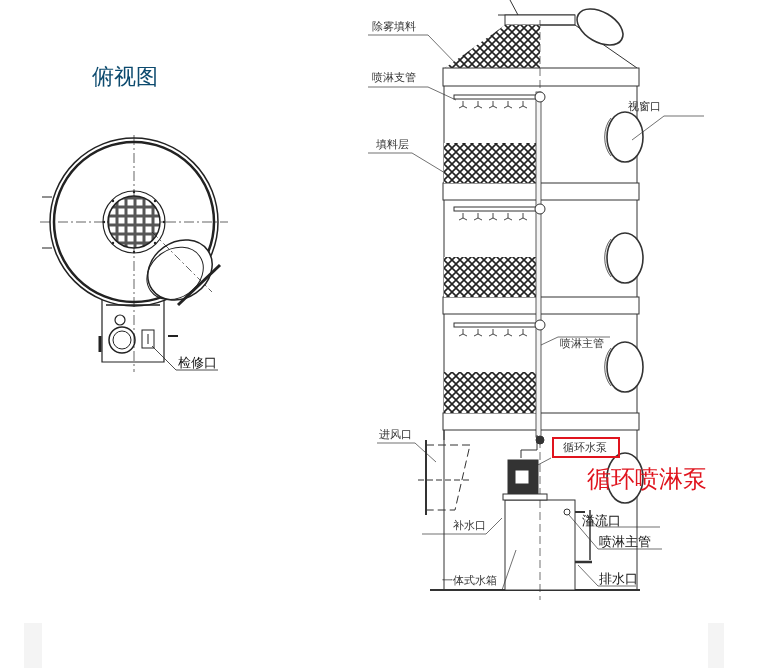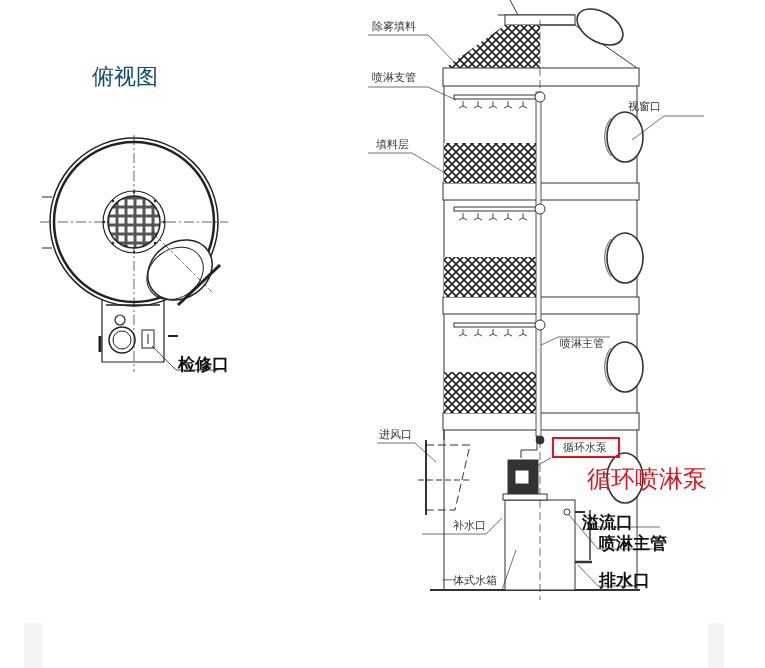--- a/index.html
+++ b/index.html
@@ -1,20 +1,20 @@
 <!DOCTYPE html>
 <html><head>
 <meta charset="utf-8">
 <style>
   html, body { margin:0; padding:0; background:#ffffff; }
   body { width:765px; height:668px; position:relative; overflow:hidden;
          font-family: "DejaVu Serif", "Liberation Serif", serif; }
   #canvas { position:absolute; left:0; top:0; width:765px; height:668px; }
   .lbl { position:absolute; font-size:11px; color:#333; white-space:nowrap; line-height:1; }
-  .lbl-bold { font-weight:bold; color:#111; font-family:"DejaVu Sans","Liberation Sans",sans-serif; font-size:17px; }
+  .lbl-bold { font-weight:normal; color:#111; font-family:"DejaVu Sans","Liberation Sans",sans-serif; font-size:13px; }
   .title { position:absolute; left:92px; top:62px; font-size:22px; color:#0c4a6e;
            font-family:"DejaVu Sans","Liberation Sans",sans-serif; }
   .red-box { position:absolute; left:552px; top:437px; width:68px; height:21px; border:2px solid #e0141e; box-sizing:border-box; }
   .red-text { position:absolute; left:587px; top:463px; font-size:24px; color:#e0141e;
               font-family:"DejaVu Sans","Liberation Sans",sans-serif; }
   .footer-band { position:absolute; left:24px; top:623px; width:700px; height:45px; background:#f4f4f4; }
   .footer-inner { position:absolute; left:42px; top:623px; width:666px; height:45px; background:#ffffff; }
 </style>
 </head>
 <body>

